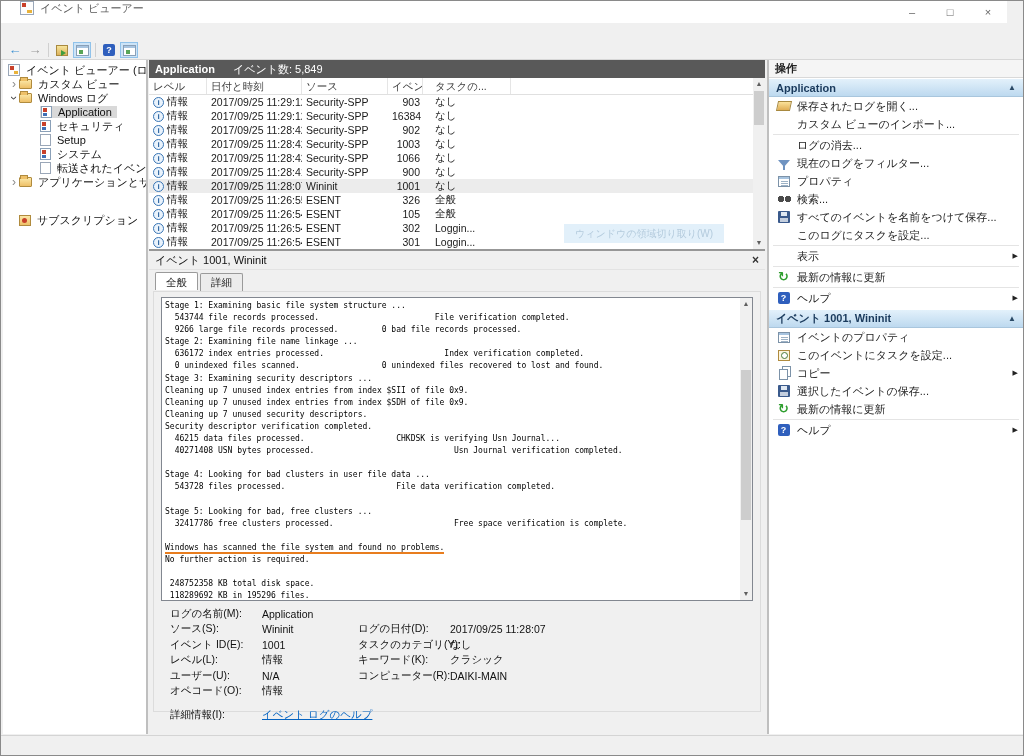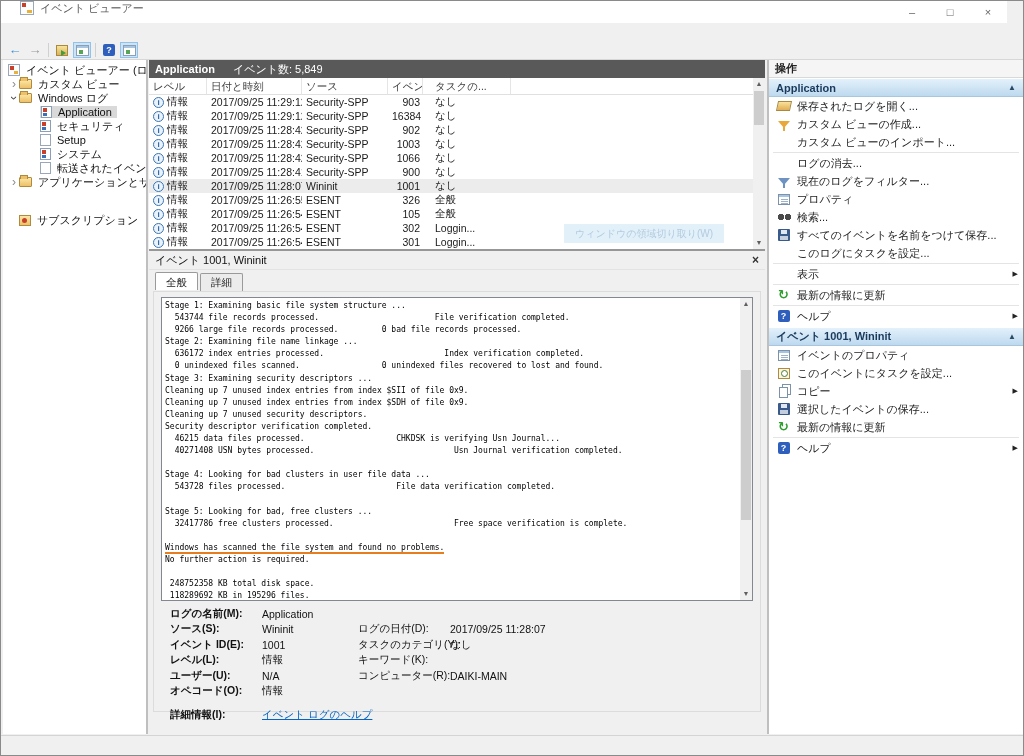--- a/index.html
+++ b/index.html
@@ -82,21 +82,21 @@
   .tab{padding:2px 10px 0;border:1px solid #9a9a9a;border-bottom:none;background:#ececec;color:#222;margin-right:2px;border-radius:2px 2px 0 0;}
   .tab.active{background:#fff;position:relative;top:-1px;padding-top:3px;}
   .tabpage{position:absolute;left:4px;right:4px;top:40px;bottom:22px;border:1px solid #dcdcdc;background:#f0f0f0;}
   .dtext{position:absolute;left:7px;right:7px;top:5px;height:304px;background:#fff;border:1px solid #828790;overflow:hidden;}
   .dtext pre{margin:0;padding:2px 14px 2px 3px;font-family:"DejaVu Sans Mono","Liberation Mono",monospace;font-size:8px;line-height:12.1px;color:#000;}
   .hl{border-bottom:2px solid #e87d1e;}
   .sb-text{right:0;top:0;height:302px;background:#f0f0f0;}
   .sb-text .thumb{top:72px;height:150px;}
   .fields{position:absolute;left:16px;right:10px;top:314px;font-size:10.5px;color:#111;}
   .frow{display:flex;height:15.5px;align-items:center;white-space:nowrap;}
-  .fl{width:92px;flex:none;font-weight:bold;} .fv{width:96px;flex:none;} .fl2{width:92px;flex:none;} .fv2{flex:1;}
+  .fl{width:92px;flex:none;} .fv{width:96px;flex:none;} .fl2{width:92px;flex:none;} .fv2{flex:1;}
   .flink{color:#0563c1;text-decoration:underline;}
 
   
   .actions{position:absolute;left:766px;top:59px;width:256px;bottom:21px;background:#fff;border-left:2px solid #bfbfbf;overflow:hidden;}
   .atitle{height:18px;background:#f5f5f5;border-bottom:1px solid #d9d9d9;font-size:11px;font-weight:bold;color:#222;display:flex;align-items:center;padding-left:6px;}
   .sechdr{height:19px;background:linear-gradient(#e3f1fb,#bdd9ef);border-top:1px solid #fff;border-bottom:1px solid #a9c6dd;display:flex;align-items:center;padding:0 7px;font-size:11px;font-weight:bold;color:#1a3a5c;}
   .coll{margin-left:auto;font-size:8px;color:#2b4a66;}
   .aitem{height:18px;display:flex;align-items:center;padding-left:7px;font-size:11px;color:#222;white-space:nowrap;}
   .ai{flex:none;width:15px;margin-right:6px;position:relative;display:flex;align-items:center;justify-content:center;}
   .alabel{overflow:hidden;}
@@ -402,20 +402,21 @@
           <div class="frow">
             <span class="fl">イベント ID(E):</span>
             <span class="fv">1001</span>
             <span class="fl2">タスクのカテゴリ(Y):</span>
             <span class="fv2">なし</span>
           </div>
           <div class="frow">
             <span class="fl">レベル(L):</span>
             <span class="fv">情報</span>
             <span class="fl2">キーワード(K):</span>
+            <span class="fv2">クラシック</span>
           </div>
           <div class="frow">
             <span class="fl">ユーザー(U):</span>
             <span class="fv">N/A</span>
             <span class="fl2">コンピューター(R):</span>
             <span class="fv2">DAIKI-MAIN</span>
           </div>
           <div class="frow">
             <span class="fl">オペコード(O):</span>
             <span class="fv2">情報</span>
@@ -436,26 +437,20 @@
       <span>Application</span>
       <span class="coll">▲</span>
     </div>
     <div class="aitem">
       <span class="ai">
           <span class="ic-openfolder"></span>
         </span>
       <span class="alabel">保存されたログを開く...</span>
     </div>
     <div class="aitem">
-      <span class="ai">
-          <span class="ic-filter"></span>
-        </span>
-      <span class="alabel">カスタム ビューの作成...</span>
-    </div>
-    <div class="aitem">
       <span class="ai"></span>
       <span class="alabel">カスタム ビューのインポート...</span>
     </div>
     <div class="asep"></div>
     <div class="aitem">
       <span class="ai"></span>
       <span class="alabel">ログの消去...</span>
     </div>
     <div class="aitem">
       <span class="ai">

